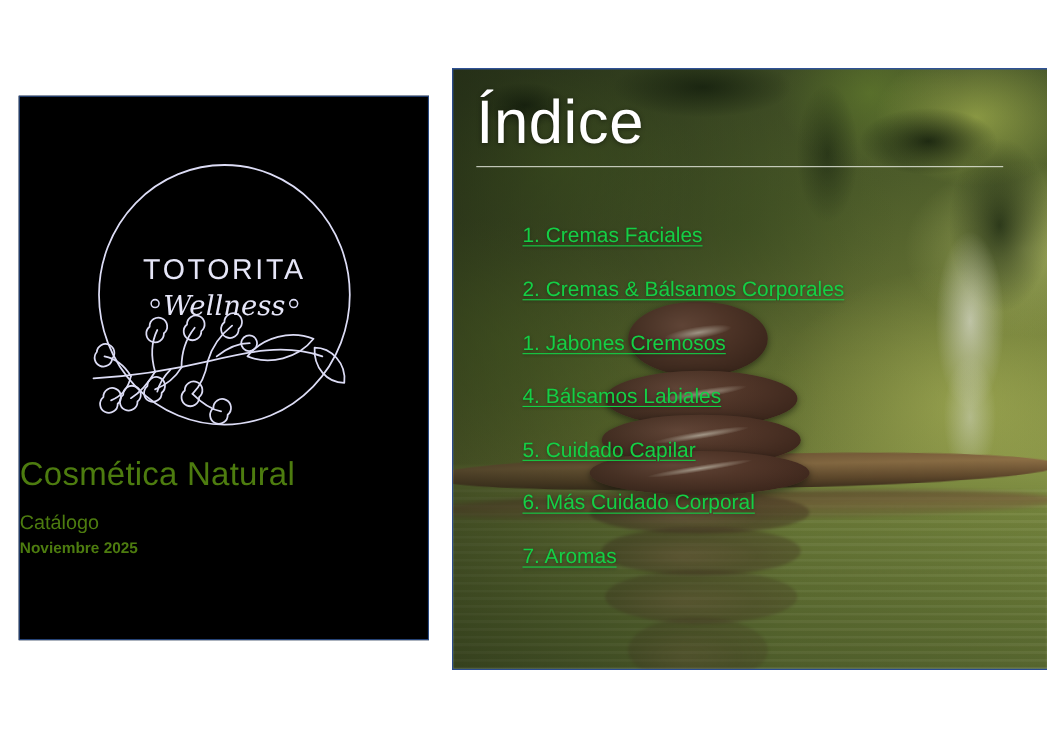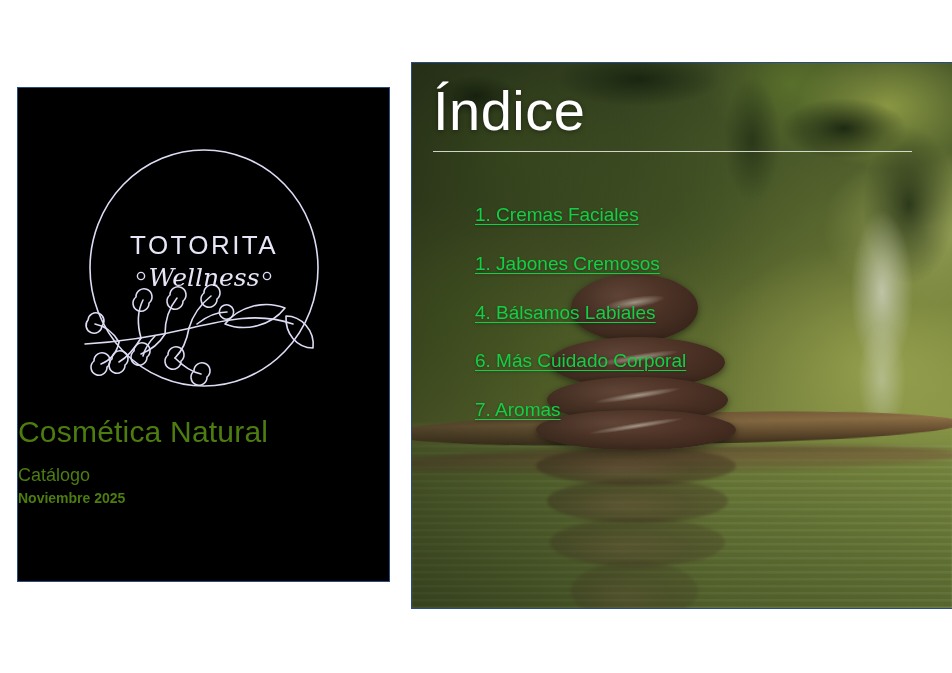--- a/index.html
+++ b/index.html
@@ -285,24 +285,30 @@
 
   <div id="index-content">
     <div id="index-title">Índice</div>
     <div id="index-rule"></div>
 
     <ul id="index-list">
       <li class="index-item">
         <span class="index-link">1. Cremas Faciales</span>
       </li>
       <li class="index-item">
+        <span class="index-link">2. Cremas &amp; Bálsamos Corporales</span>
+      </li>
+      <li class="index-item">
         <span class="index-link">1. Jabones Cremosos</span>
       </li>
       <li class="index-item">
         <span class="index-link">4. Bálsamos Labiales</span>
+      </li>
+      <li class="index-item">
+        <span class="index-link">5. Cuidado Capilar</span>
       </li>
       <li class="index-item">
         <span class="index-link">6. Más Cuidado Corporal</span>
       </li>
       <li class="index-item">
         <span class="index-link">7. Aromas</span>
       </li>
     </ul>
   </div>
 

